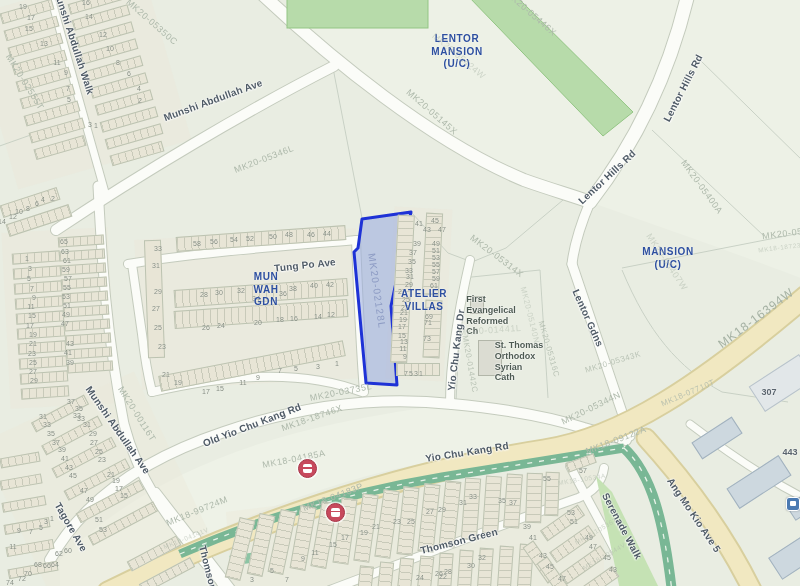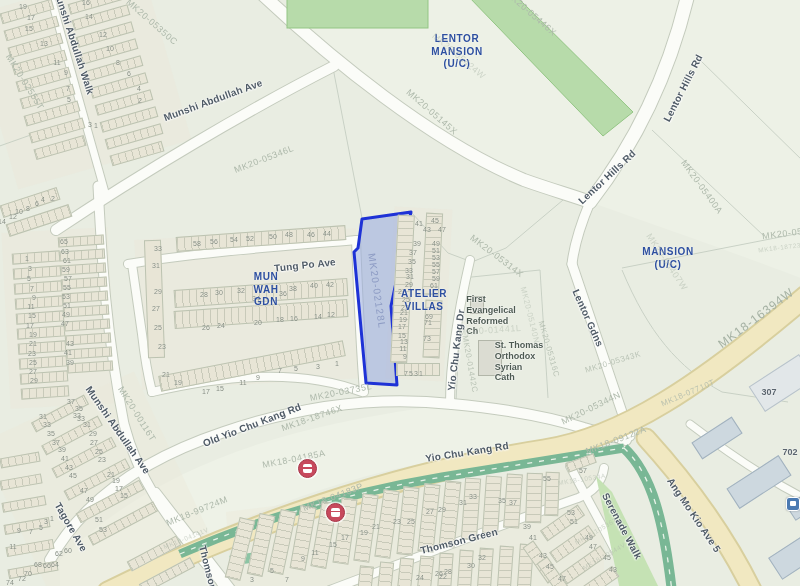--- a/index.html
+++ b/index.html
@@ -499,21 +499,21 @@
 VILLAS</span>
       <span class="lbl poi" style="left: 491px; top: 316px; transform: translate(-50%, -50%) rotate(0deg);">First
 Evangelical
 Reformed
 Ch</span>
       <span class="lbl poi" style="left: 519px; top: 362px; transform: translate(-50%, -50%) rotate(0deg);">St. Thomas
 Orthodox
 Syrian
 Cath</span>
       <span class="lbl bldg" style="left: 769px; top: 392px; transform: translate(-50%, -50%) rotate(0deg);">307</span>
-      <span class="lbl bldg" style="left: 790px; top: 452px; transform: translate(-50%, -50%) rotate(0deg);">702</span>
+      <span class="lbl bldg" style="left: 790px; top: 452px; transform: translate(-50%, -50%) rotate(0deg);">443</span>
       <span class="lbl code" style="left: 152px; top: 22px; transform: translate(-50%, -50%) rotate(41deg);">MK20-05350C</span>
       <span class="lbl code" style="left: 25px; top: 82px; transform: translate(-50%, -50%) rotate(58deg);">MK20-02555T</span>
       <span class="lbl code" style="left: 531px; top: 13px; transform: translate(-50%, -50%) rotate(41deg);">MK20-05446X</span>
       <span class="lbl code code-faint" style="left: 459px; top: 56px; transform: translate(-50%, -50%) rotate(40deg);">MK20-05424W</span>
       <span class="lbl code" style="left: 432px; top: 112px; transform: translate(-50%, -50%) rotate(41deg);">MK20-05145X</span>
       <span class="lbl code" style="left: 264px; top: 159px; transform: translate(-50%, -50%) rotate(-21deg);">MK20-05346L</span>
       <span class="lbl code" style="left: 497px; top: 256px; transform: translate(-50%, -50%) rotate(37deg);">MK20-05314X</span>
       <span class="lbl parcel-code" style="left: 377px; top: 291px; transform: translate(-50%, -50%) rotate(82deg);">MK20-02128L</span>
       <span class="lbl code" style="left: 341px; top: 392px; transform: translate(-50%, -50%) rotate(-11deg);">MK20-03735L</span>
       <span class="lbl code" style="left: 312px; top: 418px; transform: translate(-50%, -50%) rotate(-19deg);">MK18-18746X</span>

